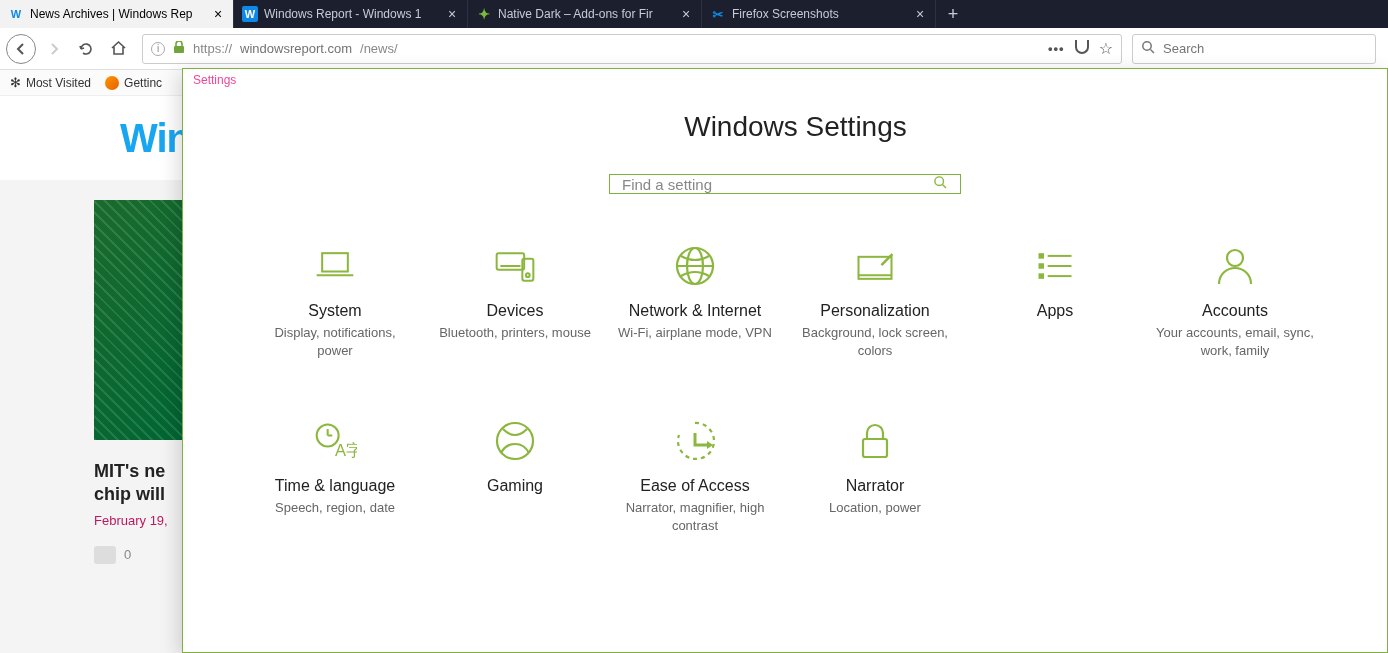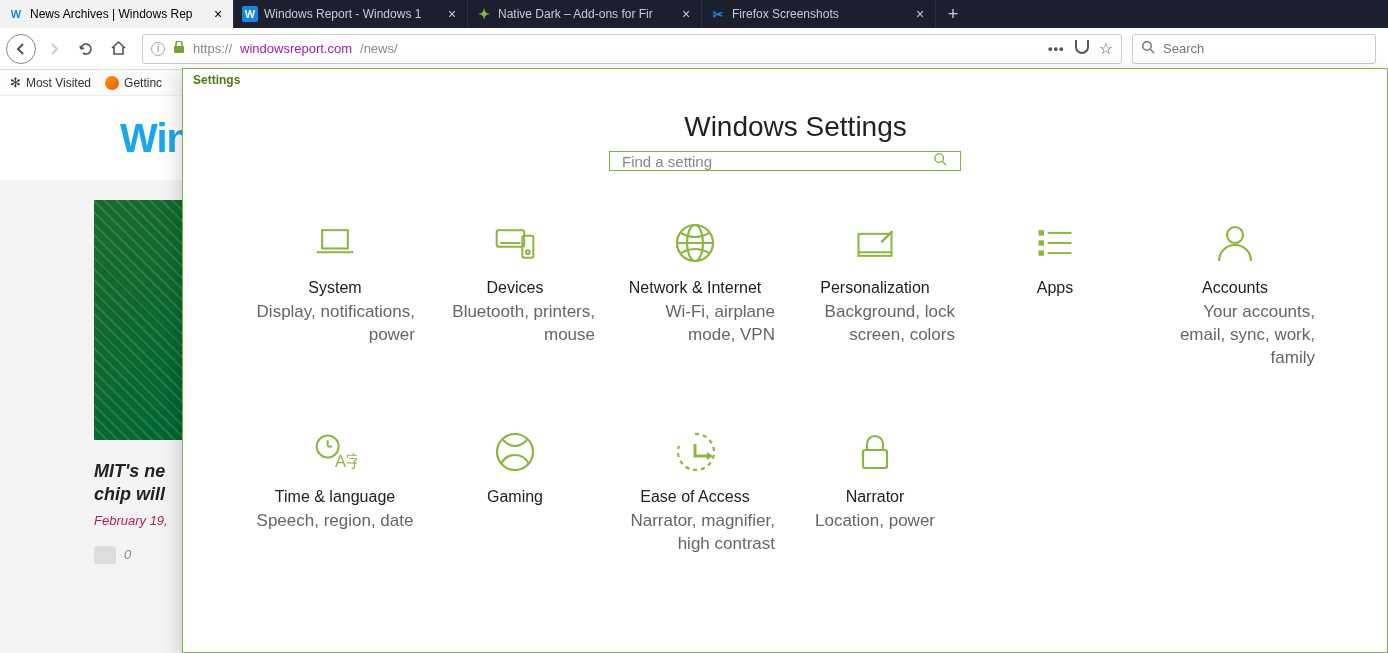--- a/index.html
+++ b/index.html
@@ -65,21 +65,21 @@
     border: 1px solid #ccc;
     border-radius: 3px;
     margin: 0 6px;
     display:flex;
     align-items:center;
     padding: 0 8px;
     gap: 8px;
     color:#555;
     background:#fff;
   }
-  .urlbar .host { color:#a21caf; }
+  .urlbar .host { color:#737373; }
   .urlbar .path { color:#888; }
   .urlbar .lock { color:#6fa53a; font-size:13px;}
   .urlbar .info { color:#888; font-size:12px; border:1px solid #aaa; border-radius:50%; width:14px; height:14px; display:inline-flex; align-items:center; justify-content:center; font-size:10px;}
   .urlbar-right { margin-left:auto; display:flex; gap:10px; align-items:center; color:#555;}
   .dots { letter-spacing:1px; font-weight:700;}
   .pocket { width:14px; height:14px; border:2px solid #555; border-top:none; border-radius:0 0 8px 8px; display:inline-block;}
   .star-icon { font-size:16px; color:#555; }
   .searchbar {
     width: 244px; height:30px;
     border:1px solid #ccc; border-radius:3px;
@@ -106,21 +106,20 @@
   .site-logo {
     font-size:40px; font-weight:800; color:#19a6f0;
     padding:8px 0 8px 120px; background:#fff;
     height:84px; display:flex; align-items:center;
     font-family: Arial, sans-serif;
     letter-spacing:-1px;
   }
   .card {
     margin: 20px 0 0 94px;
     width: 90px;
-    font-style: italic;
   }
   .card-img {
     width: 90px; height: 240px;
     background: linear-gradient(135deg,#0a3 0%, #052 40%, #031 70%);
     background-image:
       repeating-linear-gradient(45deg, rgba(255,255,255,0.12) 0 2px, transparent 2px 8px),
       linear-gradient(135deg,#1a6b2c,#063);
   }
   .card-title { font-size:18px; font-weight:600; color:#222; margin: 20px 0 6px; line-height:1.3; white-space:nowrap;}
   .card-date { color:#be185d; font-size:13px; white-space:nowrap;}
@@ -132,28 +131,28 @@
   .settings-window {
     position:absolute;
     left:182px; top:68px;
     right:0; bottom:0;
     background:#fff;
     border:1px solid #7fb13e;
     box-shadow: -4px 4px 18px rgba(0,0,0,0.15);
     overflow:hidden;
   }
   .settings-titlebar {
-    font-size:12px; color:#4d7c0f; padding:4px 10px;font-weight:bold;
+    font-size:12px; color:#ec4899; padding:4px 10px;
   }
   .settings-body {
     text-align:center;
     padding-top: 20px;
   }
   .settings-heading {
-    font-size:28px; font-weight:300; color:#222; margin-bottom:8px;padding-left:21px;
+    font-size:28px; font-weight:300; color:#222; margin-bottom:31px;padding-left:21px;
   }
   .find-setting {
     width:352px; height:20px;
     border:1px solid #7fb13e;
     margin:0 auto 50px;
     display:flex; align-items:center; padding:0 12px;
     color:#888; font-size:15px;
   }
   .find-setting span:first-child { flex:1; text-align:left;}
   .find-setting .mag2 { color:#7fb13e; font-size:15px;}
@@ -170,21 +169,21 @@
     display:flex; flex-direction:column; align-items:center;
     cursor:pointer;
   }
   .tile-icon {
     width:48px; height:44px; color:#8cb73e;
     display:flex; align-items:center; justify-content:center;
     margin-bottom:14px;
   }
   .tile-icon svg { width:44px; height:44px; stroke:#8cb73e; fill:none; stroke-width:2.2;}
   .tile-title { font-size:16px; color:#222; margin-bottom:4px;}
-  .tile-desc { font-size:17px; color:#666; line-height:1.35; max-width:180px;text-align:right;}
+  .tile-desc { font-size:13px; color:#666; line-height:1.35; max-width:180px;}
 
 </style>
 </head>
 <body>
 
 <div class="tabstrip">
   <div class="tab active">
     <span class="favicon fav-w">W</span>
     <span class="tab-title">News Archives | Windows Rep</span>
     <span class="tab-close">×</span>

